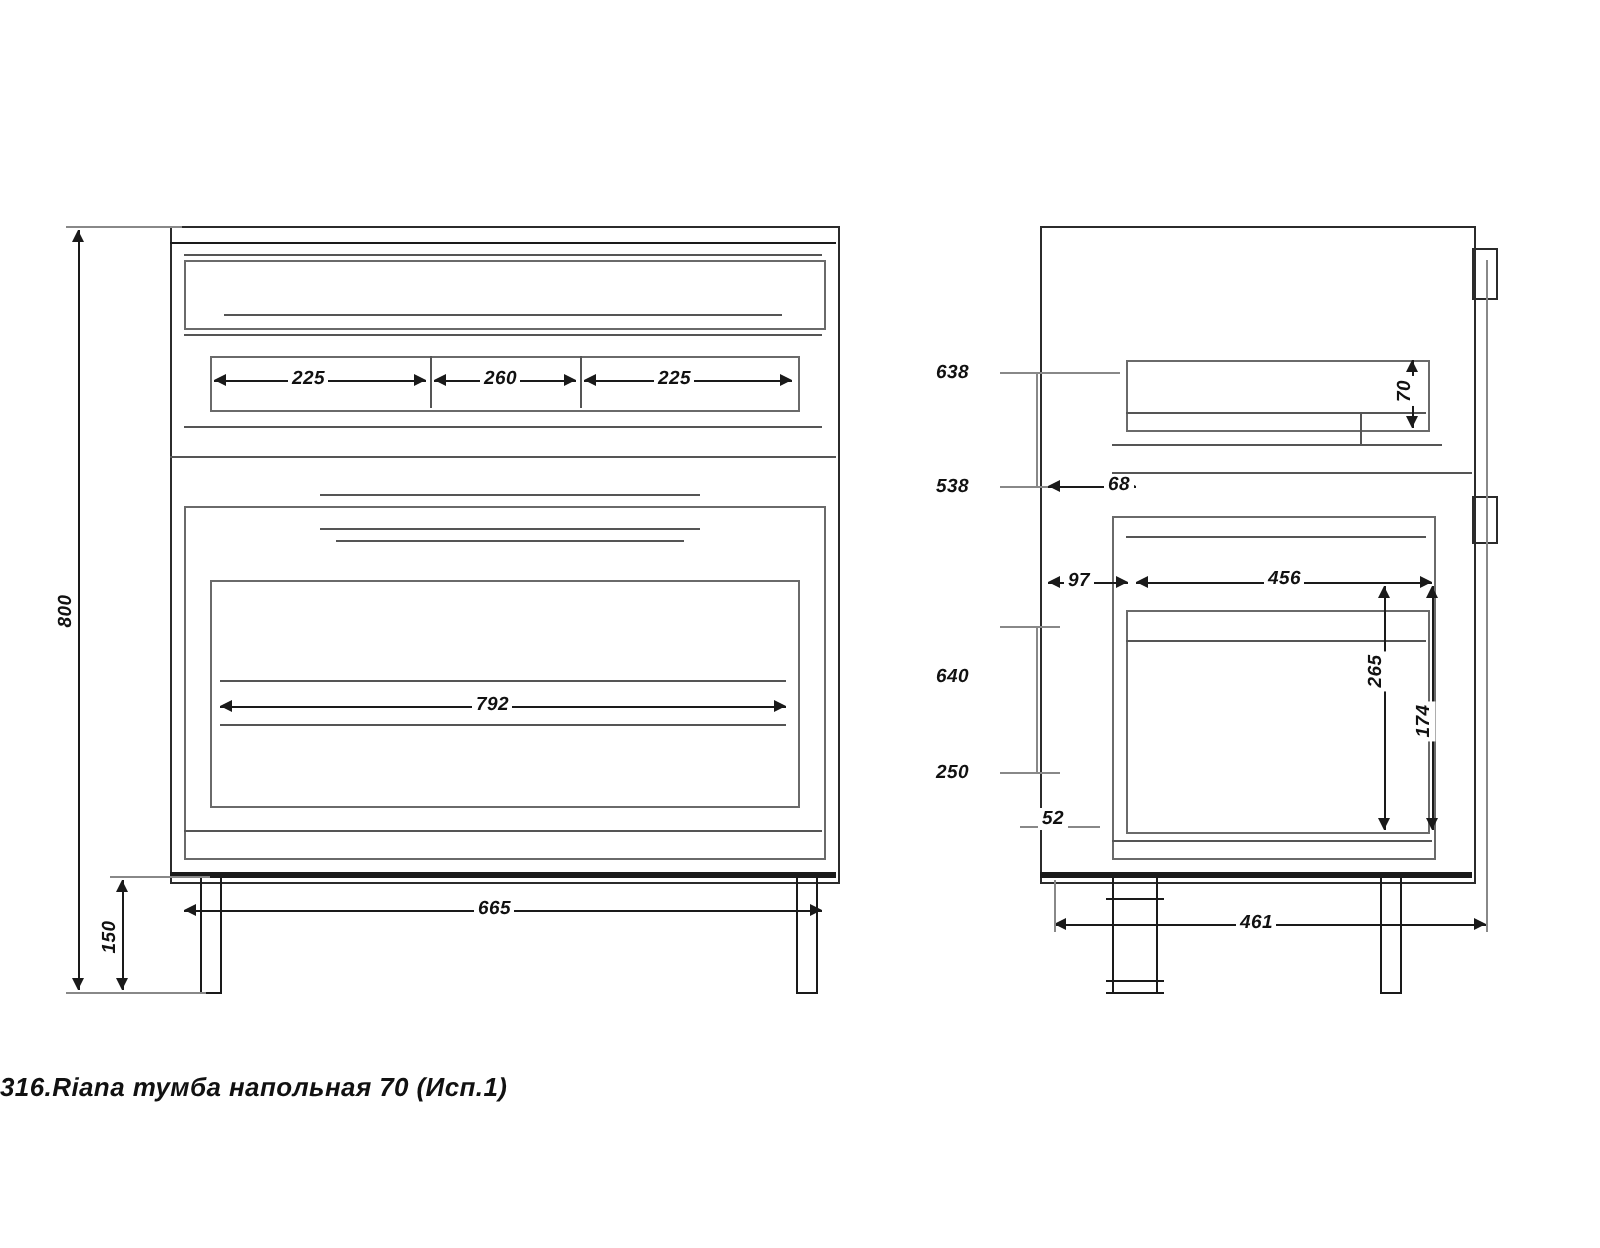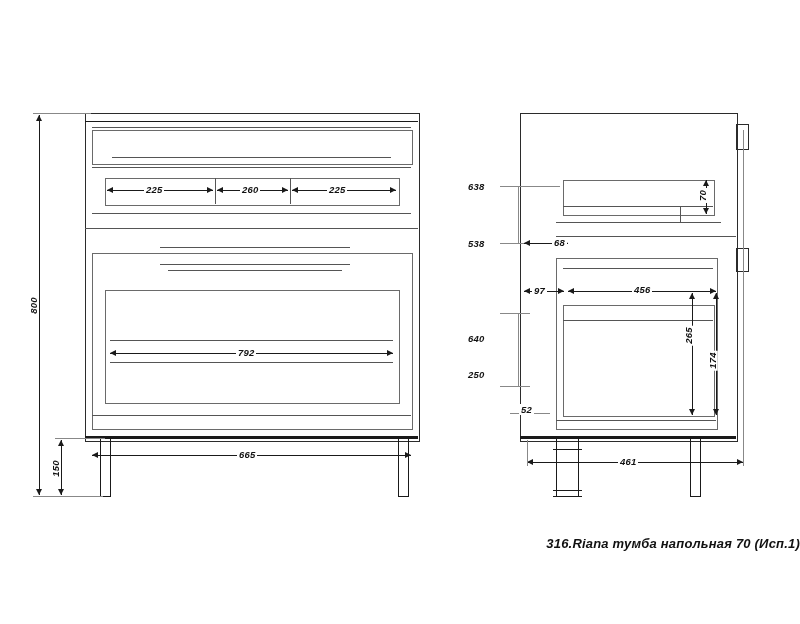--- a/index.html
+++ b/index.html
@@ -26,21 +26,21 @@
     color:#111;
     background:#fff;
     padding:0 2px;
     white-space:nowrap;
     letter-spacing:0.2px;
   }
   .rot90{transform:rotate(-90deg);}
   .caption{
     position:absolute;
     left:0;right:0;
-    text-align:right;
+    text-align:left;
     font-size:13px;
     font-weight:bold;
     font-style:italic;
     color:#111;
     letter-spacing:0.2px;
   }
   .arrow{position:absolute;width:0;height:0;}
   .ar-l{border-top:3px solid transparent;border-bottom:3px solid transparent;border-right:6px solid #1a1a1a;}
   .ar-r{border-top:3px solid transparent;border-bottom:3px solid transparent;border-left:6px solid #1a1a1a;}
   .ar-u{border-left:3px solid transparent;border-right:3px solid transparent;border-bottom:6px solid #1a1a1a;}
@@ -166,21 +166,21 @@
 
     <div class="ln hl light" style="left:500px;top:243px;width:60px;"></div>
     <div class="ln vl light" style="left:518px;top:216px;height:27px;"></div>
     <div class="dimtxt" style="left:466px;top:238px;">538</div>
 
     <div class="ln hl light" style="left:500px;top:313px;width:30px;"></div>
     <div class="ln vl light" style="left:518px;top:313px;height:73px;"></div>
     <div class="dimtxt" style="left:466px;top:333px;">640</div>
 
     <div class="ln hl light" style="left:500px;top:386px;width:30px;"></div>
-    <div class="dimtxt" style="left:466px;top:369px;">250</div>
+    <div class="dimtxt" style="left:466px;top:381px;">250</div>
 
     <div class="ln hl light" style="left:510px;top:413px;width:40px;"></div>
     <div class="dimtxt" style="left:519px;top:404px;">52</div>
 
     <div class="dim vl" style="left:706px;top:180px;width:1px;height:34px;"></div>
     <div class="arrow ar-u" style="left:703px;top:180px;"></div>
     <div class="arrow ar-d" style="left:703px;top:208px;"></div>
     <div class="dimtxt rot90" style="left:695px;top:190px;">70</div>
 
     <div class="dim hl" style="left:524px;top:243px;width:44px;height:1px;"></div>

